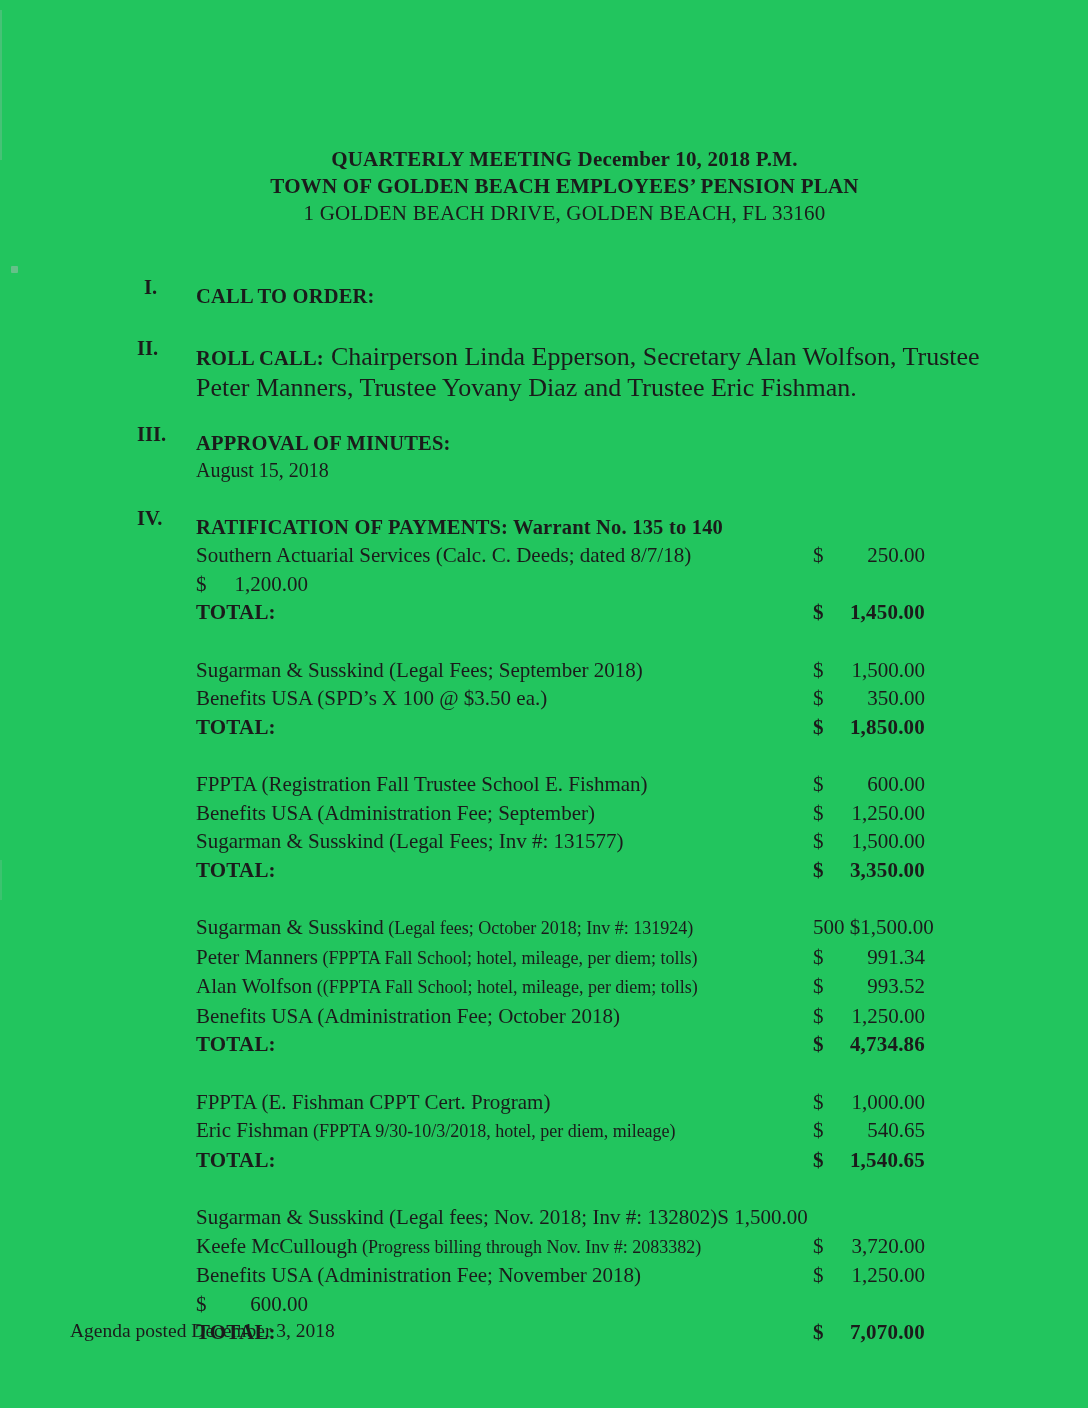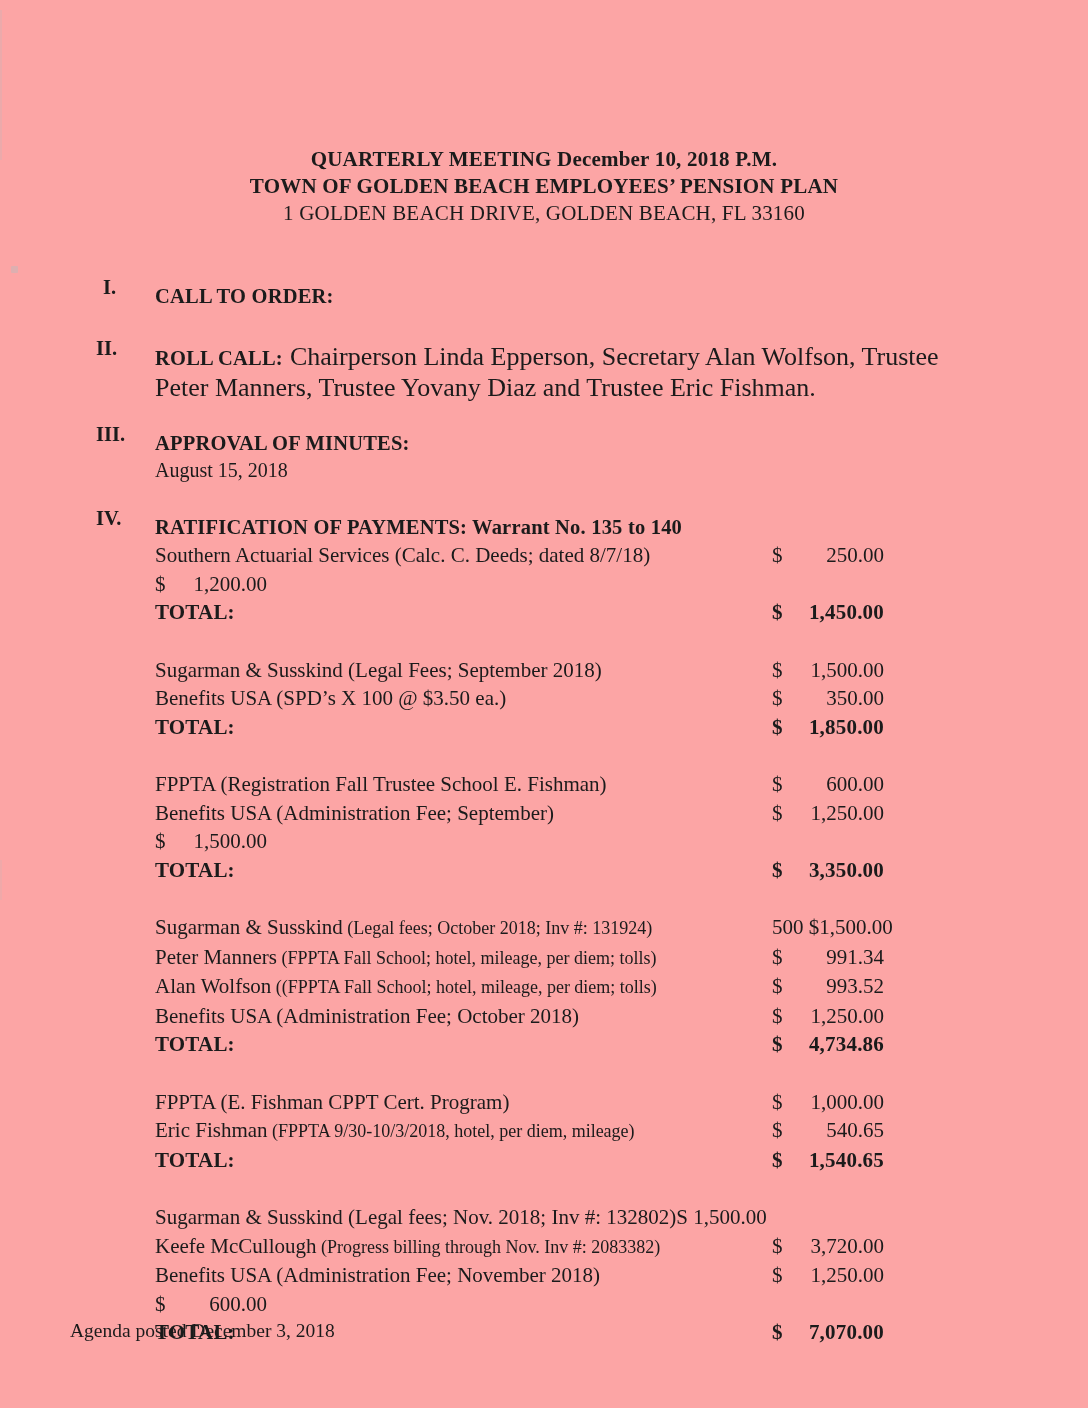--- a/index.html
+++ b/index.html
@@ -4,21 +4,21 @@
 <style>
   html,body{margin:0;padding:0;}
   body{
     width:1088px;height:1408px;
     background:#ffffff;
     font-family:"Liberation Serif","DejaVu Serif",serif;
     color:#1b1b1b;
     position:relative;
     overflow:hidden;
   }
-  .page{position:absolute;inset:0;background:#fca5a5;}
+  .page{position:absolute;inset:0;background:#22c55e;padding-left:41px;}
   
   .artifact{position:absolute;background:#b9bcbe;opacity:.55;}
   .artifact.a1{left:0;top:10px;width:2px;height:150px;opacity:.25;}
   .artifact.a2{left:11px;top:266px;width:7px;height:7px;opacity:.45;border-radius:1px;}
   .artifact.a3{left:0;top:860px;width:2px;height:40px;opacity:.18;}
 
   .doc-header{
     padding-top:146px;
     text-align:center;
     line-height:27px;
@@ -165,20 +165,21 @@
             <div class="pay-block">
               <div class="pay-row">
                 <span class="pay-desc"><span>FPPTA (Registration Fall Trustee School E. Fishman)</span></span>
                 <span class="pay-amt"><span>$</span><span>600.00</span></span>
               </div>
               <div class="pay-row">
                 <span class="pay-desc"><span>Benefits USA (Administration Fee; September)</span></span>
                 <span class="pay-amt"><span>$</span><span>1,250.00</span></span>
               </div>
               <div class="pay-row">
+                <span class="pay-desc"><span>Sugarman &amp; Susskind (Legal Fees; Inv #: 131577)</span></span>
                 <span class="pay-amt"><span>$</span><span>1,500.00</span></span>
               </div>
               <div class="pay-row total">
                 <span class="pay-desc">TOTAL:</span>
                 <span class="pay-amt"><span>$</span><span>3,350.00</span></span>
               </div>
             </div>
             <div class="pay-block">
               <div class="pay-row">
                 <span class="pay-desc"><span>Sugarman &amp; Susskind</span><span class="pay-note"> (Legal fees; October 2018; Inv #: 131924)</span></span>

